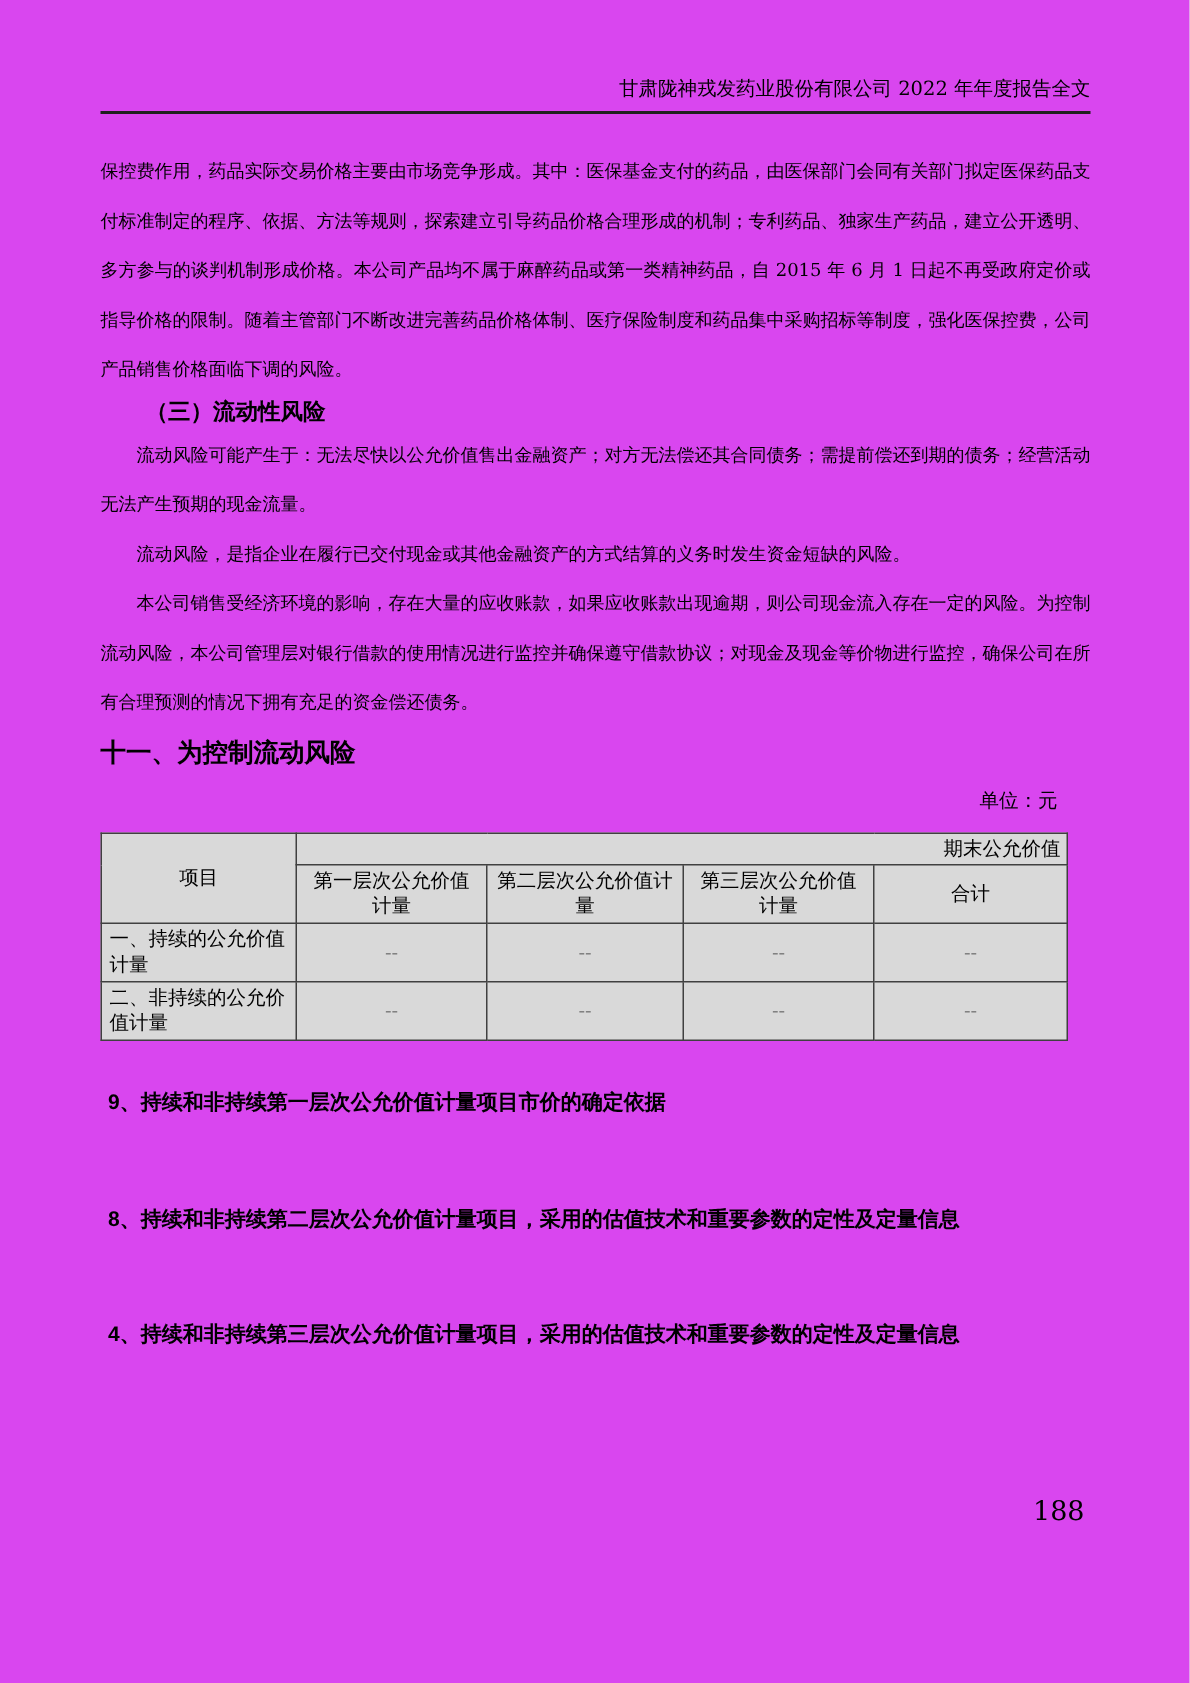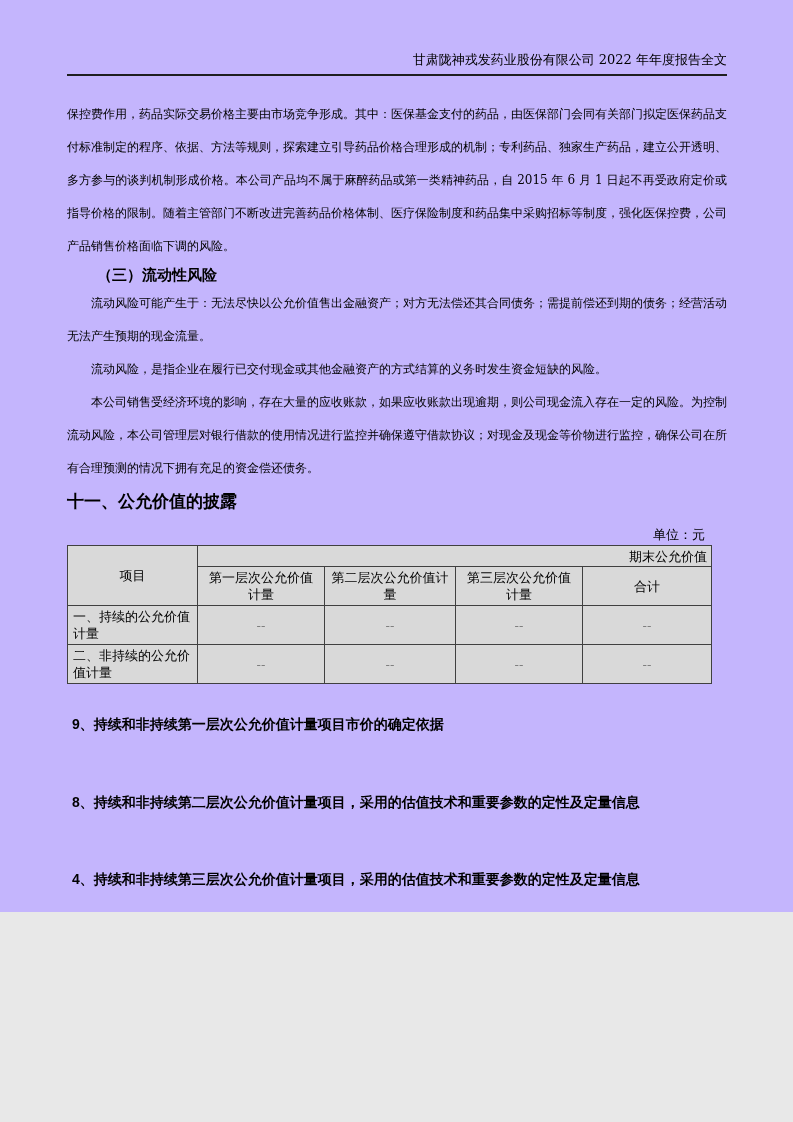--- a/index.html
+++ b/index.html
@@ -1,21 +1,21 @@
 <!DOCTYPE html>
 <html><head>
 <meta charset="utf-8">
 <style>
   html, body { margin: 0; padding: 0; background: #e8e8e8; }
   .page {
     position: relative;
     width: 793px;
-    height: 912px;
+    height: 1122px;
     margin: 0 auto;
-    background: #c4b5fd;
+    background: #d946ef;
     font-family: "DejaVu Serif", "Liberation Serif", serif;
     color: #000000;
     overflow: hidden;
   }
   .inner { margin: 0 66px 0 67px; }
 
   .header-block {
     padding-top: 52px;
     padding-bottom: 6px;
     border-bottom: 2px solid #1f1f1f;
@@ -61,21 +61,21 @@
     font-size: 14px;
     line-height: 20px;
   }
   .num-heading.h1gap { margin-top: 22px; }
   .num-heading.h2gap { margin-top: 30px; }
   .num-heading.h3gap { margin-top: 58px; }
   .num-heading.h4gap { margin-top: 57px; }
 
   .unit-label {
     margin-top: 12px;
-    margin-bottom: 2px;
+    margin-bottom: 12px;
     padding-right: 22px;
     text-align: right;
     font-size: 13px;
     line-height: 16px;
   }
 
   table.fv-table {
     border-collapse: collapse;
     table-layout: fixed;
     width: 644px;
@@ -114,21 +114,21 @@
     </div>
 
     <p class="body first">保控费作用，药品实际交易价格主要由市场竞争形成。其中：医保基金支付的药品，由医保部门会同有关部门拟定医保药品支付标准制定的程序、依据、方法等规则，探索建立引导药品价格合理形成的机制；专利药品、独家生产药品，建立公开透明、多方参与的谈判机制形成价格。本公司产品均不属于麻醉药品或第一类精神药品，自 2015 年 6 月 1 日起不再受政府定价或指导价格的限制。随着主管部门不断改进完善药品价格体制、医疗保险制度和药品集中采购招标等制度，强化医保控费，公司产品销售价格面临下调的风险。</p>
 
     <h3 class="sub-heading">（三）流动性风险</h3>
 
     <p class="body indent">流动风险可能产生于：无法尽快以公允价值售出金融资产；对方无法偿还其合同债务；需提前偿还到期的债务；经营活动无法产生预期的现金流量。</p>
     <p class="body indent">流动风险，是指企业在履行已交付现金或其他金融资产的方式结算的义务时发生资金短缺的风险。</p>
     <p class="body indent">本公司销售受经济环境的影响，存在大量的应收账款，如果应收账款出现逾期，则公司现金流入存在一定的风险。为控制流动风险，本公司管理层对银行借款的使用情况进行监控并确保遵守借款协议；对现金及现金等价物进行监控，确保公司在所有合理预测的情况下拥有充足的资金偿还债务。</p>
 
-    <h2 class="section-title">十一、公允价值的披露</h2>
+    <h2 class="section-title">十一、为控制流动风险</h2>
 
 
     <div class="unit-label">单位：元</div>
 
     <table class="fv-table">
       <colgroup>
         <col style="width:130px">
         <col style="width:127px">
         <col style="width:131px">
         <col style="width:127px">

